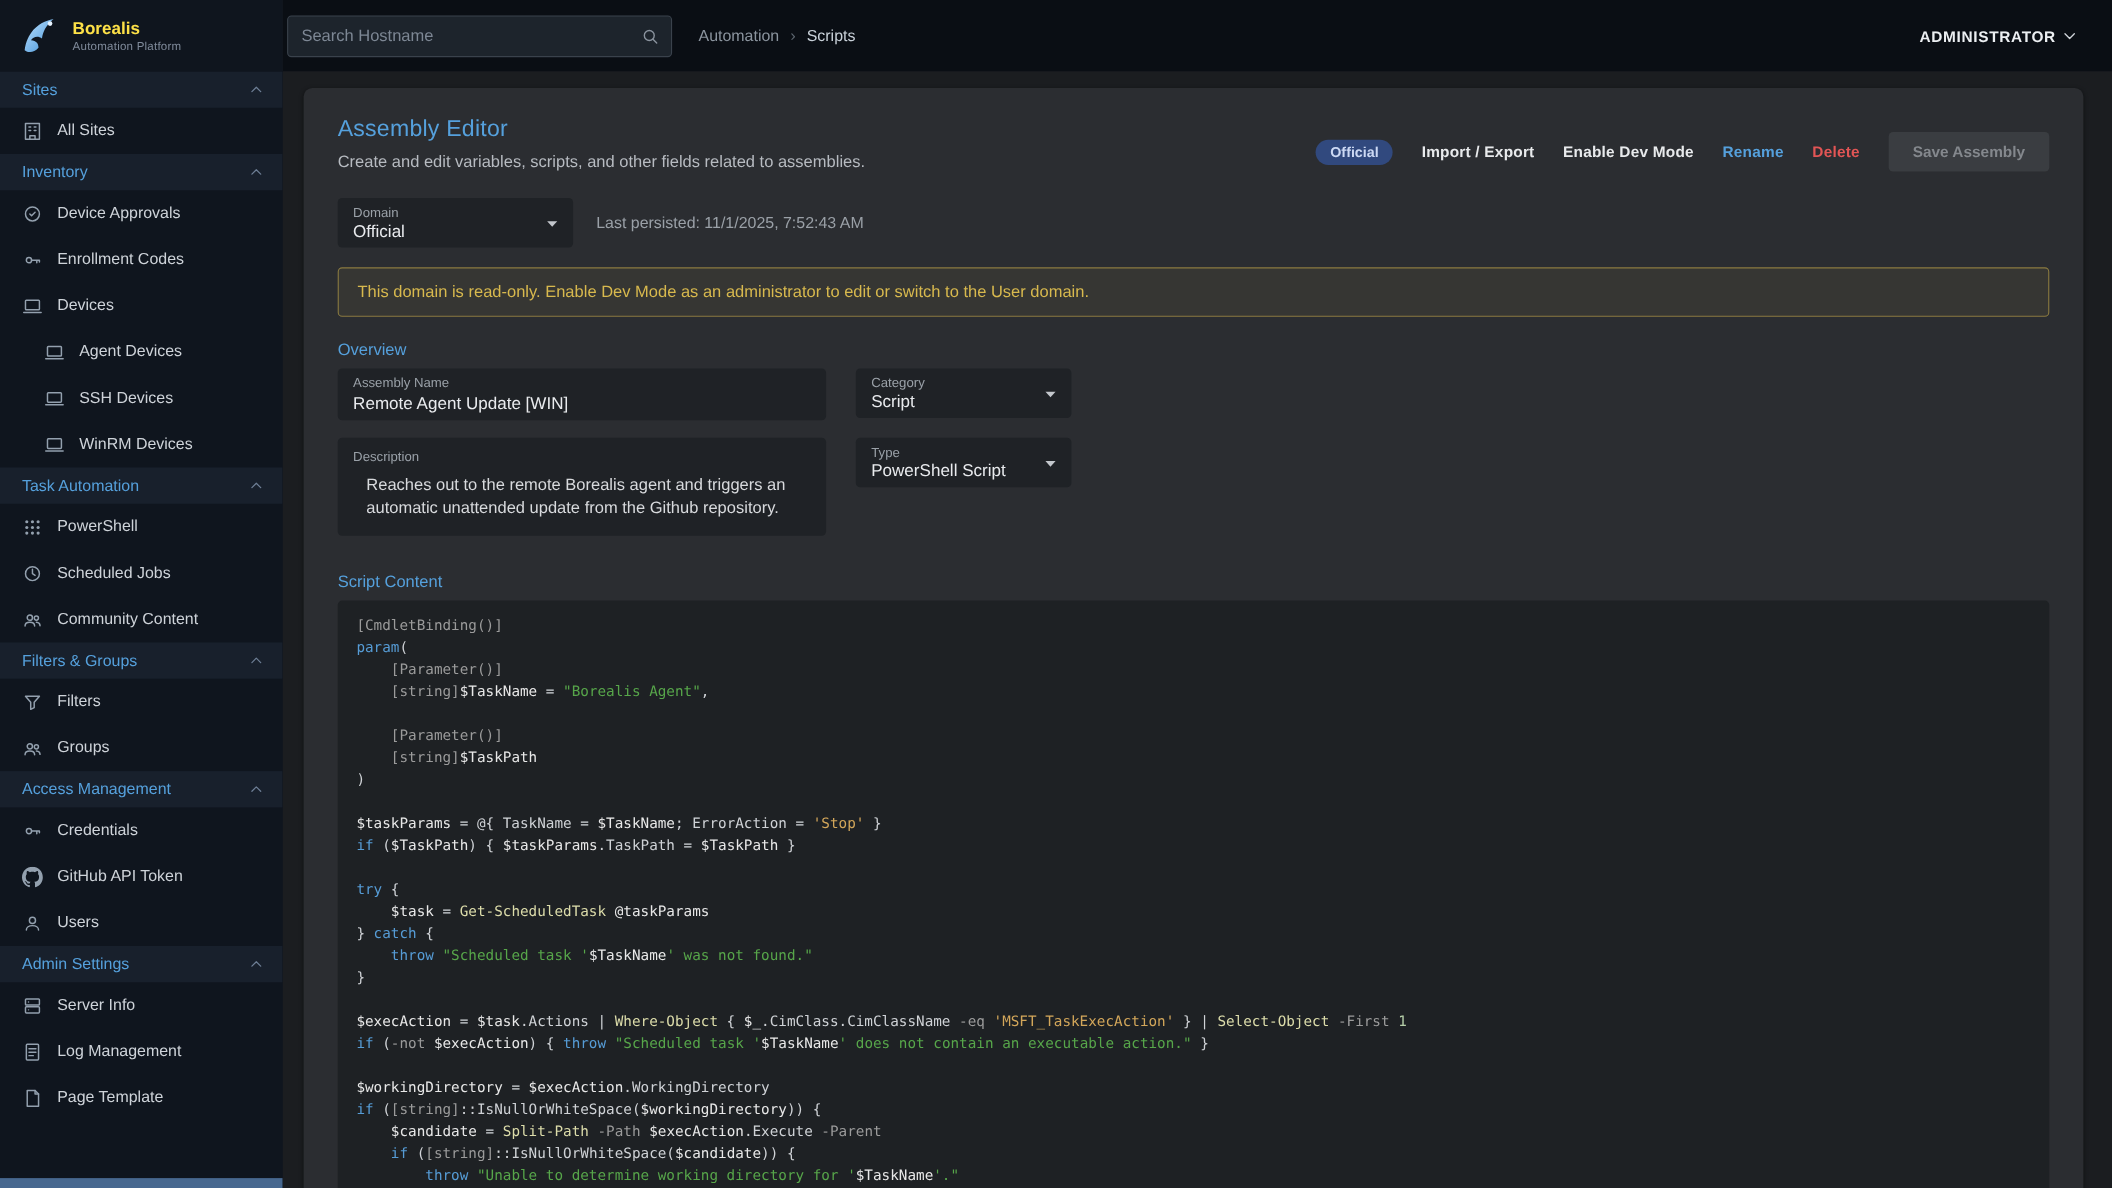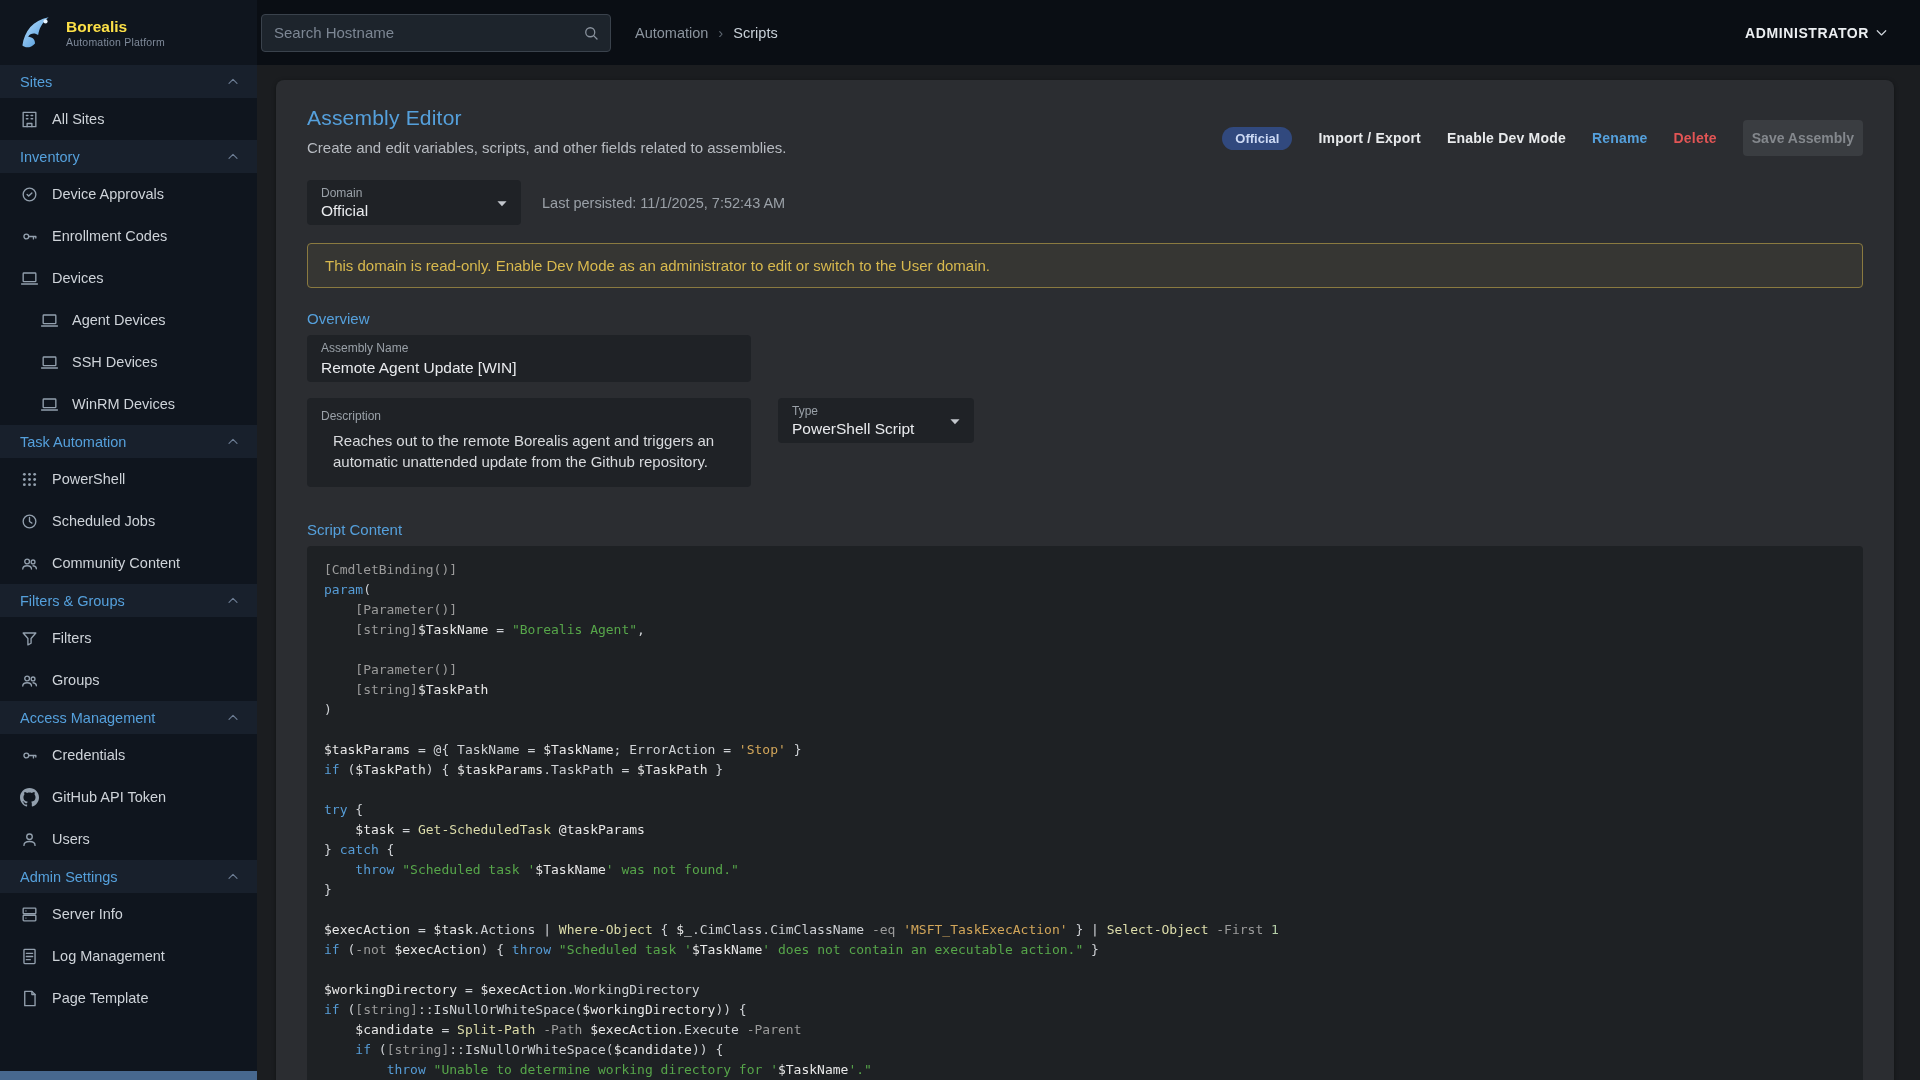--- a/index.html
+++ b/index.html
@@ -58,21 +58,21 @@
   .content{flex:1;overflow:hidden;padding:15px 26px 0 19px;background:#1b1d20;}
   .panel{background:#2b2d31;border-radius:8px;padding:26px 31px;height:1100px;box-shadow:0 1px 4px rgba(0,0,0,.4);}
   .panel-header{display:flex;justify-content:space-between;align-items:flex-start;}
   .page-title{font-size:21px;color:var(--accent-blue);font-weight:500;letter-spacing:.2px;}
   .page-subtitle{margin-top:9px;font-size:15px;color:#b7bbc1;}
   .header-actions{display:flex;align-items:center;gap:26px;margin-top:14px;}
   .badge{background:var(--badge-bg);color:#ccd9f4;font-size:13px;font-weight:600;padding:4px 13px;border-radius:12px;}
   .text-btn{font-size:14px;font-weight:700;color:#e8eaec;letter-spacing:.2px;cursor:pointer;background:none;border:none;font-family:"Liberation Sans",sans-serif;}
   .text-btn.rename{color:var(--accent-blue);}
   .text-btn.delete{color:var(--danger);}
-  .save-btn{background:#3a3d41;color:#84888d;padding:10px 9px;border-radius:4px;font-weight:700;font-size:14px;border:none;font-family:"Liberation Sans",sans-serif;}
+  .save-btn{background:#3a3d41;color:#84888d;padding:10px 22px;border-radius:4px;font-weight:700;font-size:14px;border:none;font-family:"Liberation Sans",sans-serif;}
 
   .domain-row{margin-top:24px;display:flex;align-items:center;gap:21px;}
   .select{position:relative;background:#1f2226;border-radius:4px;height:45px;display:flex;flex-direction:column;
     justify-content:center;padding:0 34px 0 14px;cursor:pointer;}
   .fld-label{font-size:12px;color:#9aa1a8;margin-bottom:2px;}
   .fld-value{font-size:15.5px;color:#e9ebee;white-space:nowrap;}
   .select-arrow{position:absolute;right:8px;top:50%;transform:translateY(-50%);width:22px;height:22px;fill:#c3c7cc;}
   .domain-select{width:214px;}
   .last-persisted{color:#9aa0a7;font-size:14.5px;}
 
@@ -362,20 +362,27 @@
         </div>
 
         <div class="warning-banner">This domain is read-only. Enable Dev Mode as an administrator to edit or switch to the User domain.</div>
 
         <div class="section-label">Overview</div>
 
         <div class="field-row first">
           <div class="text-field">
             <span class="fld-label">Assembly Name</span>
             <input type="text" value="Remote Agent Update [WIN]" style="">
+          </div>
+          <div class="select small-select">
+            <span class="fld-label">Category</span>
+            <span class="fld-value">Script</span>
+            <svg class="select-arrow" viewBox="0 0 24 24">
+                <path d="M7 10l5 5.5 5-5.5z"></path>
+              </svg>
           </div>
         </div>
 
         <div class="field-row second">
           <div class="textarea-field">
             <span class="fld-label">Description</span>
             <div class="desc-text">Reaches out to the remote Borealis agent and triggers an automatic unattended update from the Github repository.</div>
           </div>
           <div style="align-self:flex-start;" class="select small-select">
             <span class="fld-label">Type</span>

